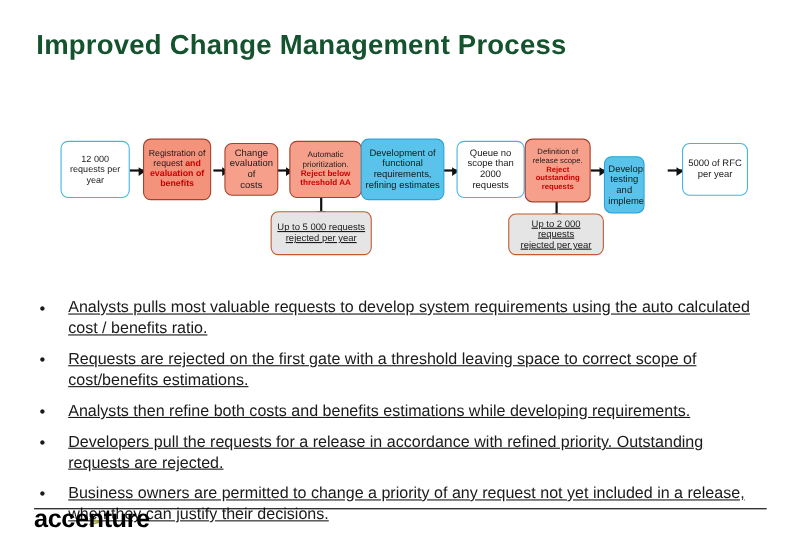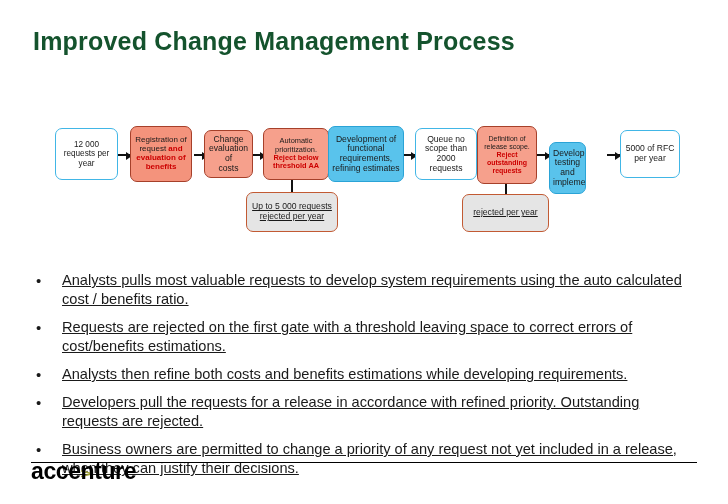--- a/index.html
+++ b/index.html
@@ -268,34 +268,35 @@
     </div>
 
   <div class="flow-box box-reject" style="left:246px; top:74px; width:92px; height:40px; font-size:8.6px;">
       <span class="box-text">
         <div>Up to 5 000 requests</div>
         <div>rejected per year</div>
       </span>
     </div>
   <div class="flow-box box-reject" style="left:462px; top:76px; width:87px; height:38px; font-size:8.6px;">
       <span class="box-text">
+        <div>Up to 2 000 requests</div>
         <div>rejected per year</div>
       </span>
     </div>
 
 </div>
 
 <div id="bullets">
     <div class="bullet-row">
       <span class="bullet-dot">•</span>
       <span class="bullet-text">Analysts pulls most valuable requests to develop system requirements using the auto calculated cost / benefits ratio.</span>
     </div>
     <div class="bullet-row">
       <span class="bullet-dot">•</span>
-      <span class="bullet-text">Requests are rejected on the first gate with a threshold leaving space to correct errors of cost/benefits estimations.</span>
+      <span class="bullet-text">Requests are rejected on the first gate with a threshold leaving space to correct scope of cost/benefits estimations.</span>
     </div>
     <div class="bullet-row">
       <span class="bullet-dot">•</span>
       <span class="bullet-text">Analysts then refine both costs and benefits estimations while developing requirements.</span>
     </div>
     <div class="bullet-row">
       <span class="bullet-dot">•</span>
       <span class="bullet-text">Developers pull the requests for a release in accordance with refined priority. Outstanding requests are rejected.</span>
     </div>
     <div class="bullet-row">

